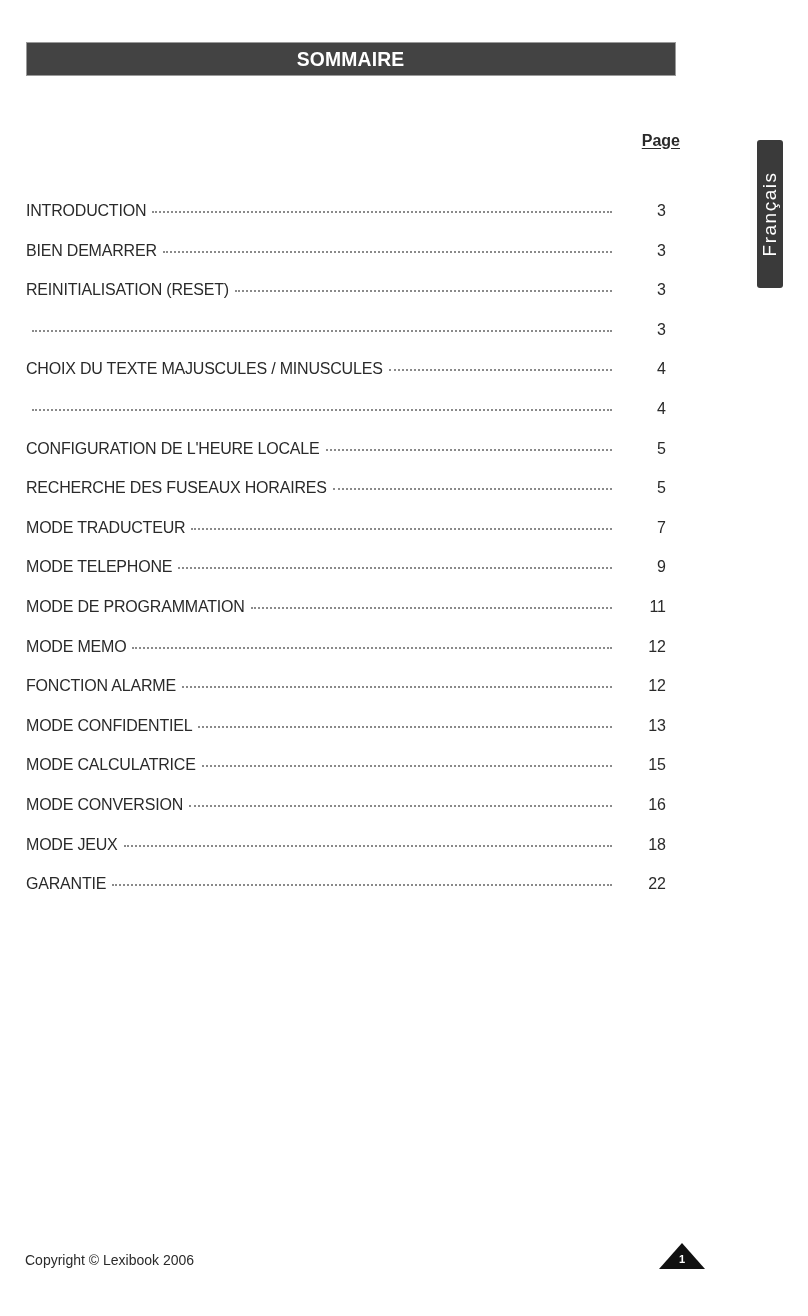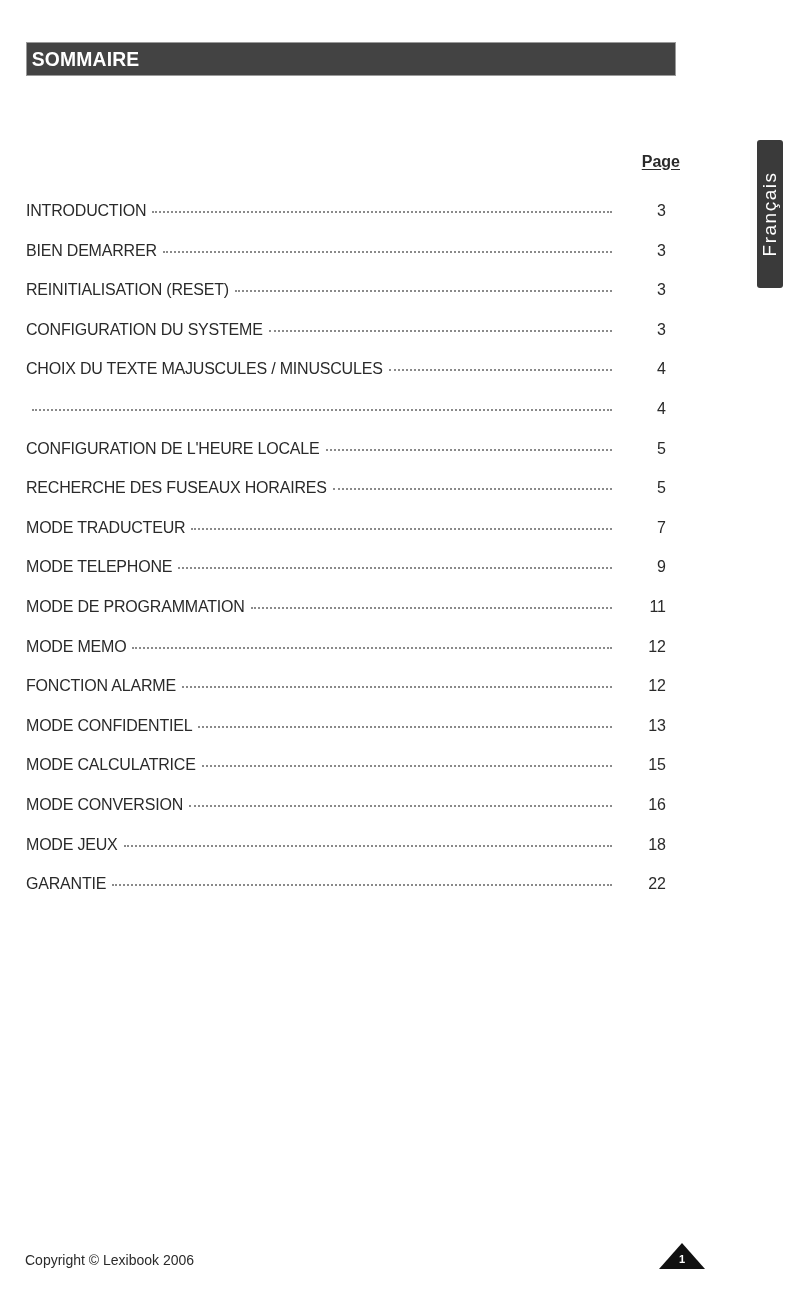--- a/index.html
+++ b/index.html
@@ -19,33 +19,34 @@
       position: absolute;
       left: 26px;
       top: 42px;
       width: 650px;
       height: 34px;
       background: #434343;
       border: 1px solid #9a9a9a;
       box-sizing: border-box;
       display: flex;
       align-items: center;
+      justify-content: center;
     }
     .title-text {
       color: #ffffff;
       font-family: "Liberation Sans", sans-serif;
       font-weight: bold;
       font-size: 21px;
       letter-spacing: 0.2px;
       transform: scaleX(0.92);
     }
     .page-header {
       position: absolute;
       left: 620px;
-      top: 153px;
+      top: 132px;
       width: 60px;
       text-align: right;
       font-weight: bold;
       font-size: 16px;
       color: #2a2a2a;
       text-decoration: underline;
       text-underline-offset: 2px;
     }
     .lang-tab {
       position: absolute;
@@ -149,21 +150,20 @@
       <span class="toc-label">BIEN DEMARRER</span>
       <span class="toc-dots"></span>
       <span class="toc-page">3</span>
     </div>
   <div class="toc-row">
       <span class="toc-label">REINITIALISATION (RESET)</span>
       <span class="toc-dots"></span>
       <span class="toc-page">3</span>
     </div>
   <div class="toc-row">
-      <span class="toc-label">CONFIGURATION DU SYSTEME</span>
       <span class="toc-dots"></span>
       <span class="toc-page">3</span>
     </div>
   <div class="toc-row">
       <span class="toc-label">CHOIX DU TEXTE MAJUSCULES / MINUSCULES</span>
       <span class="toc-dots"></span>
       <span class="toc-page">4</span>
     </div>
   <div class="toc-row">
       <span class="toc-dots"></span>

